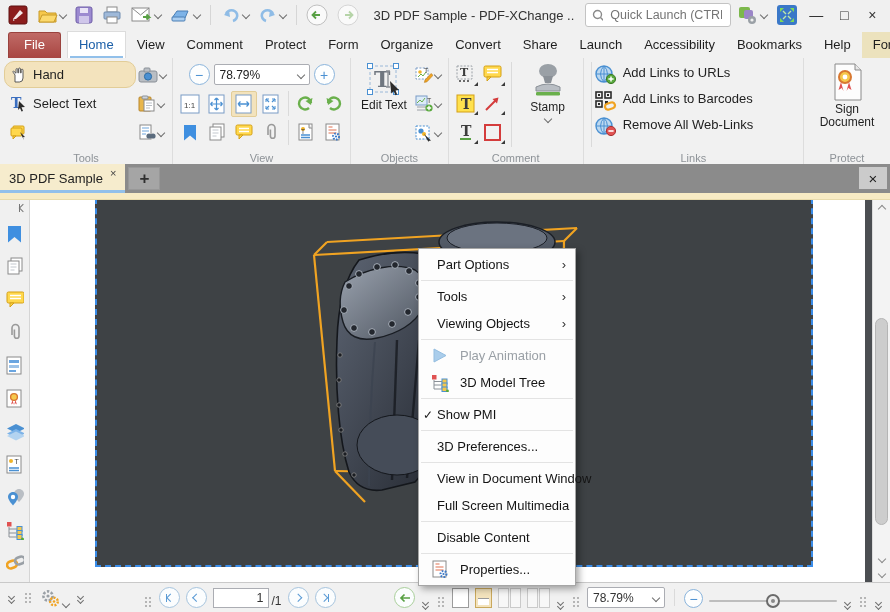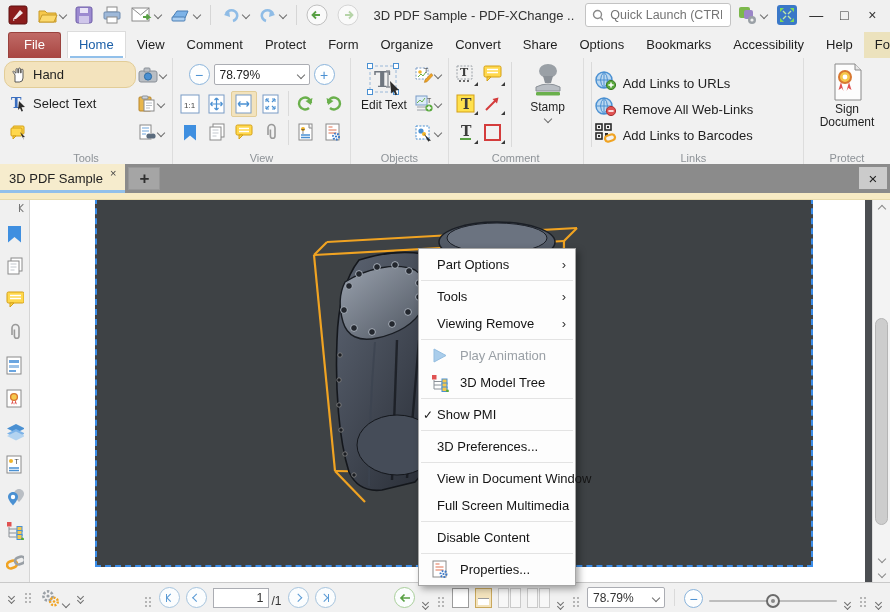--- a/index.html
+++ b/index.html
@@ -43,21 +43,21 @@
   .toolbtn{display:flex;align-items:center;gap:6px;height:27px;padding:0 5px;font-size:13px;color:#1f1f1f;border:1px solid transparent;border-radius:10px;width:132px;box-sizing:border-box}
   .toolbtn.selected{background:#f3e3bd;border-color:#e2cd98}
   .minibtn{display:flex;align-items:center;gap:2px;padding:1px 2px}
   .circlebtn{width:21px;height:21px;border-radius:50%;border:1px solid #8ab4dc;color:#4a90d2;display:flex;align-items:center;justify-content:center;font-size:14px;background:#fdfefe;box-sizing:border-box}
   .combo{height:21px;border:1px solid #abadb3;background:#fff;font-size:12px;display:flex;align-items:center;padding:0 5px;border-radius:2px;justify-content:space-between;box-sizing:border-box}
   .sicon{width:24px;height:24px;display:flex;align-items:center;justify-content:center;border:1px solid transparent;border-radius:2px;position:relative}
   .sicon.selected{background:#f3e3bd;border-color:#e2cd98}
   .bigbtn{display:flex;flex-direction:column;align-items:center;gap:2px;padding:3px 5px;font-size:12px;color:#1f1f1f;text-align:center;line-height:1.12}
   .corner{position:relative}
   .corner::after{content:"";position:absolute;right:0;bottom:0;border-left:4px solid transparent;border-bottom:4px solid #3a3a3a}
-  .linkrow{display:flex;align-items:flex-end;gap:6px;height:26px;font-size:13px;white-space:nowrap}
+  .linkrow{display:flex;align-items:flex-start;gap:6px;height:26px;font-size:13px;white-space:nowrap}
   
   #doctabs{top:164px;left:0;right:0;height:29px;background:#8b8b8b;display:flex;align-items:stretch}
   .dtab{background:#f6eccd;display:flex;align-items:center;padding:0 9px;font-size:13px;color:#222;position:relative;gap:7px}
   .dtab::after{content:"";position:absolute;left:0;right:0;bottom:0;height:3px;background:#92c0ea}
   .dtab .x{font-size:11px;color:#444;align-self:flex-start;margin-top:3px}
   .newtab{width:30px;margin:3px 0 3px 3px;background:#a5a5a5;border:1px solid #989898;display:flex;align-items:center;justify-content:center;color:#2f2f2f;font-size:17px;font-weight:bold}
   .tabclose{position:absolute;right:3px;top:3px;bottom:4px;width:28px;background:#cbcbcb;display:flex;align-items:center;justify-content:center;font-size:15px;color:#222}
   #tanstrip{top:193px;left:0;right:0;height:6px;background:#f7ebc4;border-bottom:1px solid #e8dbac}
   
   #main{top:200px;left:0;right:0;bottom:29px}
@@ -199,23 +199,23 @@
 <div id="ribbontabs" class="abs">
   <span class="rtab file">File</span>
   <span class="rtab active">Home</span>
   <span class="rtab">View</span>
   <span class="rtab">Comment</span>
   <span class="rtab">Protect</span>
   <span class="rtab">Form</span>
   <span class="rtab">Organize</span>
   <span class="rtab">Convert</span>
   <span class="rtab">Share</span>
-  <span class="rtab">Options</span>
+  <span class="rtab">Launch</span>
+  <span class="rtab">Accessibility</span>
   <span class="rtab">Bookmarks</span>
-  <span class="rtab">Accessibility</span>
   <span class="rtab">Help</span>
   <span class="rtab ctx">Format</span>
 
 </div>
 
 <div id="ribbon" class="abs">
 
   <div class="rgroup" style="width:168px">
     <div class="tcol" style="flex:1">
       <div class="trow">
@@ -483,39 +483,39 @@
         <svg width="22" height="20">
             <circle cx="9" cy="9" r="8" fill="#bcd8f0" stroke="#4a90d2" stroke-width="1.4"></circle>
             <path d="M1 9 h16 M9 1 a11 11 0 0 1 0 16 M9 1 a11 11 0 0 0 0 16 M9 1 v16" fill="none" stroke="#4a90d2"></path>
             <circle cx="16" cy="14" r="4.6" fill="#58a83c" stroke="#3c7a26"></circle>
             <path d="M16 11.4 v5.2 M13.4 14 h5.2" stroke="#fff" stroke-width="1.5"></path>
           </svg>
         <span>Add Links to URLs</span>
       </span>
       <span class="linkrow">
         <svg width="22" height="20">
-            <circle cx="9" cy="9" r="8" fill="#bcd8f0" stroke="#4a90d2" stroke-width="1.4"></circle>
-            <path d="M1 9 h16 M9 1 a11 11 0 0 1 0 16 M9 1 a11 11 0 0 0 0 16 M9 1 v16" fill="none" stroke="#4a90d2"></path>
-            <circle cx="16" cy="14" r="4.6" fill="#e05252" stroke="#a83232"></circle>
-            <path d="M13.4 14 h5.2" stroke="#fff" stroke-width="1.6"></path>
-          </svg>
-        <span>Remove All Web-Links</span>
-      </span>
-      <span class="linkrow">
-        <svg width="22" height="20">
             <rect x="1" y="1" width="6" height="6" fill="none" stroke="#2b2b2b" stroke-width="1.6"></rect>
             <rect x="10" y="1" width="6" height="6" fill="none" stroke="#2b2b2b" stroke-width="1.6"></rect>
             <rect x="1" y="10" width="6" height="6" fill="none" stroke="#2b2b2b" stroke-width="1.6"></rect>
             <rect x="3" y="3" width="2" height="2" fill="#2b2b2b"></rect>
             <rect x="12" y="3" width="2" height="2" fill="#2b2b2b"></rect>
             <rect x="3" y="12" width="2" height="2" fill="#2b2b2b"></rect>
             <rect x="10" y="10" width="3" height="3" fill="#2b2b2b"></rect>
             <rect x="10" y="12" width="10" height="6" rx="3" fill="none" stroke="#f0a322" stroke-width="2.2" transform="rotate(-18 15 15)"></rect>
           </svg>
         <span>Add Links to Barcodes</span>
+      </span>
+      <span class="linkrow">
+        <svg width="22" height="20">
+            <circle cx="9" cy="9" r="8" fill="#bcd8f0" stroke="#4a90d2" stroke-width="1.4"></circle>
+            <path d="M1 9 h16 M9 1 a11 11 0 0 1 0 16 M9 1 a11 11 0 0 0 0 16 M9 1 v16" fill="none" stroke="#4a90d2"></path>
+            <circle cx="16" cy="14" r="4.6" fill="#e05252" stroke="#a83232"></circle>
+            <path d="M13.4 14 h5.2" stroke="#fff" stroke-width="1.6"></path>
+          </svg>
+        <span>Remove All Web-Links</span>
       </span>
     </div>
     <span class="glabel">Links</span>
   </div>
 
   <div class="rgroup" style="width:86px;justify-content:center">
     <span class="bigbtn" style="width:68px">
       <svg width="34" height="38">
         <path d="M5 1 h20 l6 6 v30 H5 Z" fill="#fdfdfd" stroke="#8a8a8a"></path>
           <path d="M25 1 v6 h6" fill="#e8e8e8" stroke="#8a8a8a"></path>
@@ -715,21 +715,21 @@
   <div class="mi">
     <span>Part Options</span>
     <span class="sub">›</span>
   </div>
   <div class="msep"></div>
   <div class="mi">
     <span>Tools</span>
     <span class="sub">›</span>
   </div>
   <div class="mi">
-    <span>Viewing Remove</span>
+    <span>Viewing Objects</span>
     <span class="sub">›</span>
   </div>
   <div class="msep"></div>
   <div class="mi has-icon disabled">
     <span class="micon">
         <svg width="17" height="17">
           <path d="M3 2 L15 8.5 L3 15 Z" fill="#aacdeb" stroke="#93bde0"></path>
         </svg>
       </span>
     <span>Play Animation</span>

